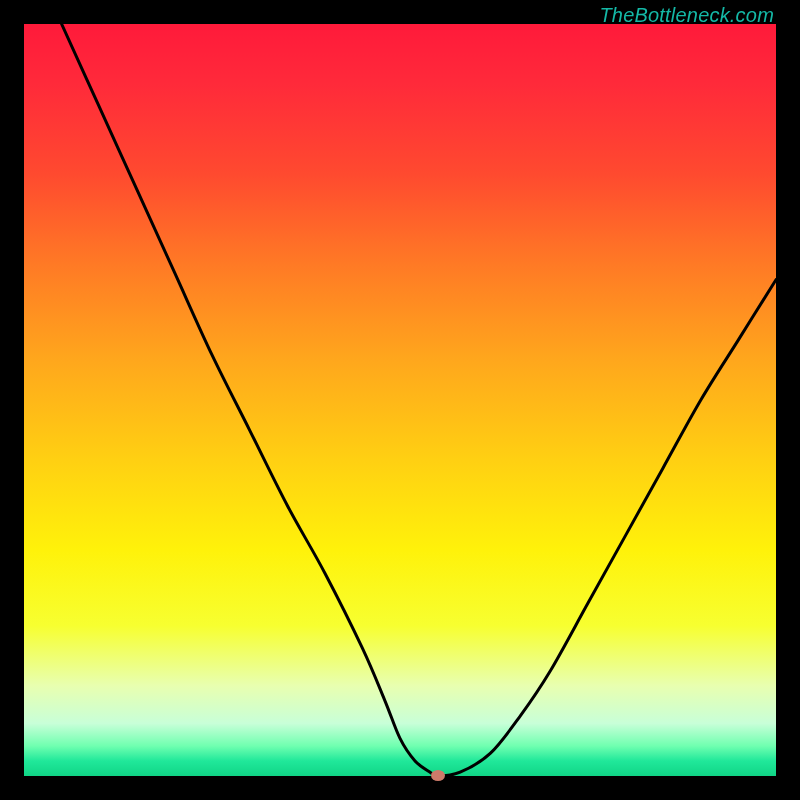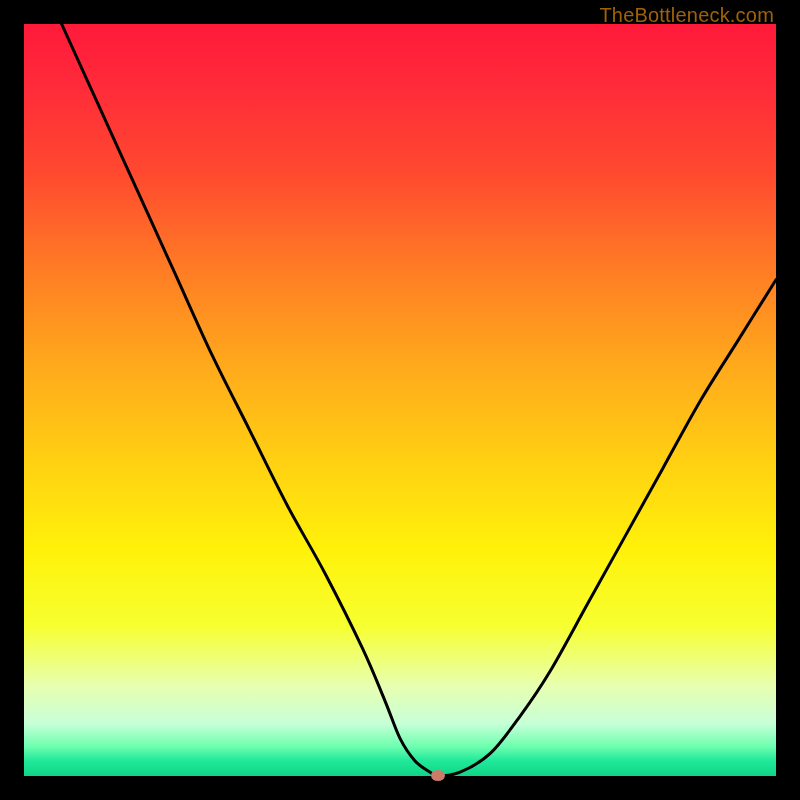--- a/index.html
+++ b/index.html
@@ -31,22 +31,23 @@
       #20e89a 98%,
       #10d586 100%
     );
   }
   .watermark {
     position: absolute;
     top: 4px;
     right: 26px;
     font-family: Arial, Helvetica, sans-serif;
     font-size: 20px;
-    color: #a16207;
+    color: #14b8a6;
     letter-spacing: 0.2px;
+    font-style: italic;
   }
   svg.curve {
     position: absolute;
     left: 0; top: 0;
     width: 100%; height: 100%;
     pointer-events: none;
   }
   .marker {
     position: absolute;
     width: 14px;

